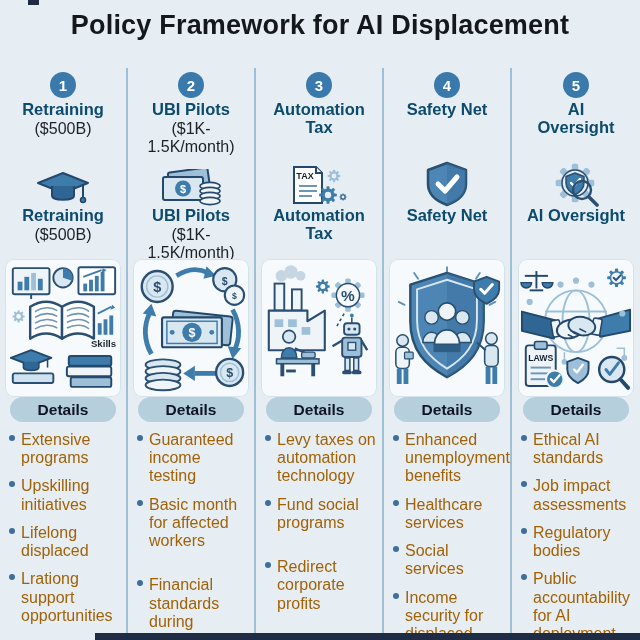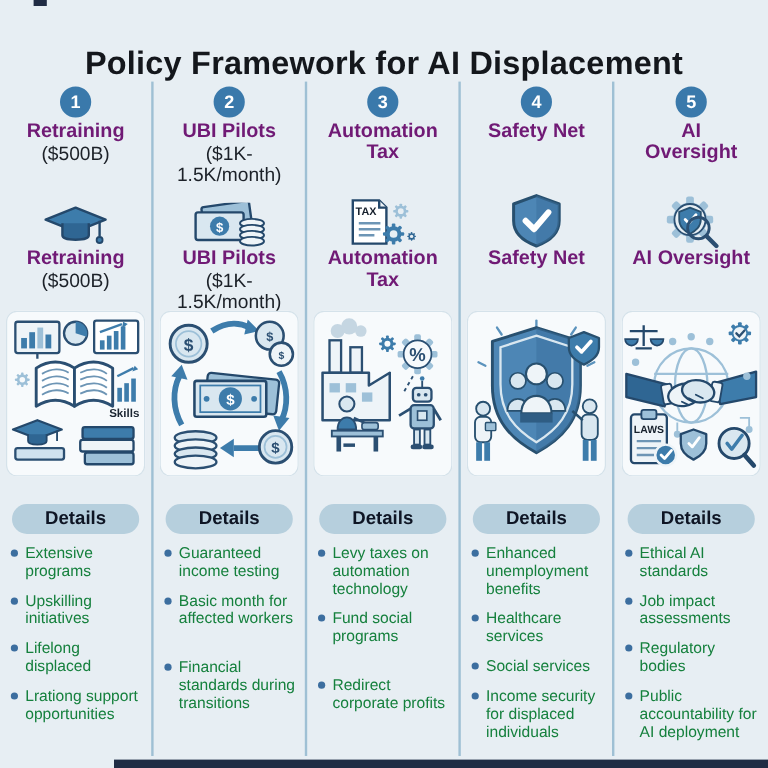--- a/index.html
+++ b/index.html
@@ -6,53 +6,53 @@
   body{
     width:640px;height:640px;position:relative;overflow:hidden;
     background:#e7eef3;
     font-family:"Liberation Sans",sans-serif;
     color:#15181d;
   }
   .top-tick{position:absolute;top:0;left:28px;width:11px;height:5px;background:#202c44;}
   .bottom-bar{position:absolute;bottom:0;left:95px;right:0;height:7px;background:#202c44;}
   .title{
     text-align:center;font-size:27px;font-weight:bold;color:#14171c;
-    padding-top:38px;letter-spacing:.2px;
+    padding-top:10px;letter-spacing:.2px;
   }
   .grid{
     position:absolute;top:68px;left:0;right:0;bottom:10px;
     display:grid;grid-template-columns:repeat(5,1fr);
   }
   .col{
     display:flex;flex-direction:column;align-items:center;
     padding:0 4px;border-right:2px solid #9fc0d4;min-width:0;
   }
   .col:last-child{border-right:none;}
   .numcircle{
     width:26px;height:26px;border-radius:50%;background:#3a79ab;color:#fff;
     font-weight:bold;font-size:15px;display:flex;align-items:center;justify-content:center;
     margin-top:4px;flex:none;
   }
   .headblock{height:50px;text-align:center;margin-top:3px;max-width:98px;}
-  .heading{font-size:16.5px;font-weight:bold;line-height:1.08;color:#701a75;}
+  .heading{font-size:16.5px;font-weight:bold;line-height:1.08;color:#0c4a6e;}
   .subheading{font-size:16px;line-height:1.15;margin-top:1px;color:#1c2128;}
   .iconbox{height:56px;display:flex;align-items:flex-end;justify-content:center;flex:none;}
   .repeatblock{height:50px;text-align:center;max-width:120px;}
   .illus{
     width:116px;height:138px;background:#f7fafc;border-radius:9px;
     box-shadow:0 0 0 1px #d5e2ea inset;
     display:flex;align-items:center;justify-content:center;flex:none;margin-top:2px;
   }
   .pill{
-    margin-top:23px;background:#b6cfdd;border-radius:13px;height:25px;width:106px;
+    margin-top:0;background:#b6cfdd;border-radius:13px;height:25px;width:106px;
     display:flex;align-items:center;justify-content:center;
     font-weight:bold;font-size:15.5px;color:#0e1524;flex:none;
   }
   ul.bullets{list-style:none;margin:9px 0 0;padding:0 1px 0 5px;width:100%;box-sizing:border-box;}
-  .bullets li{display:flex;gap:6px;margin-bottom:10px;font-size:13px;line-height:1.14;color:#15803d;}
+  .bullets li{display:flex;gap:6px;margin-bottom:10px;font-size:16px;line-height:1.14;color:#a16207;}
   .dot{width:6px;height:6px;border-radius:50%;background:#3c6e9f;margin-top:4px;flex:none;}
   li.gap-before{margin-top:26px;}
   svg{display:block;}
   svg text{font-family:"Liberation Sans",sans-serif;}
 </style>
 </head>
 <body>
 
 <svg width="0" height="0" style="position:absolute" aria-hidden="true">
   <defs>

